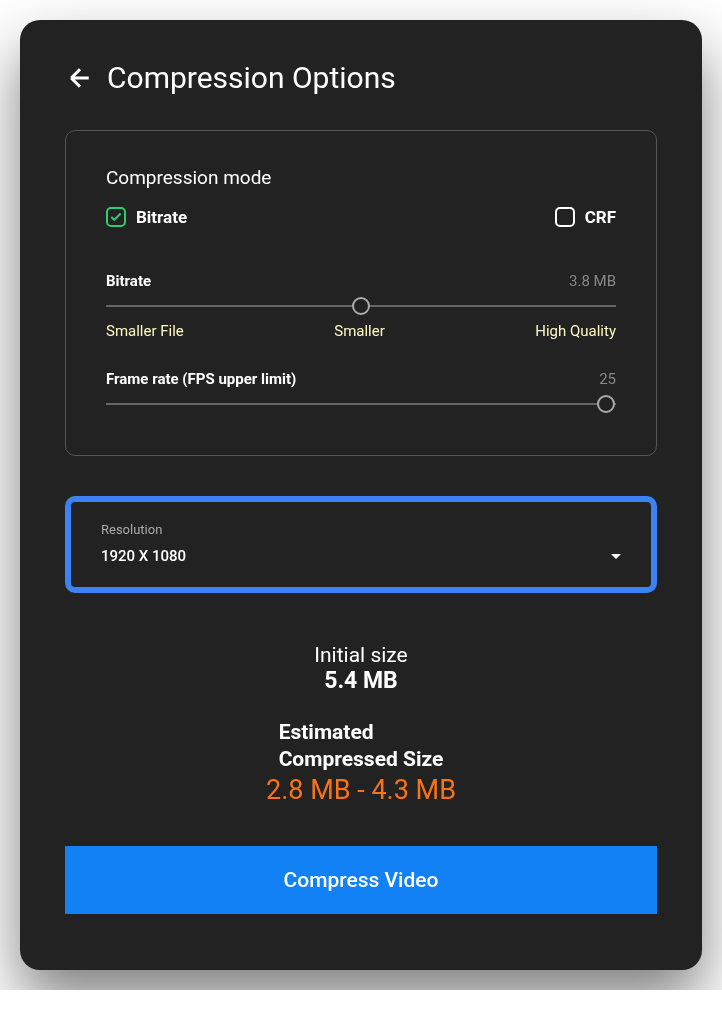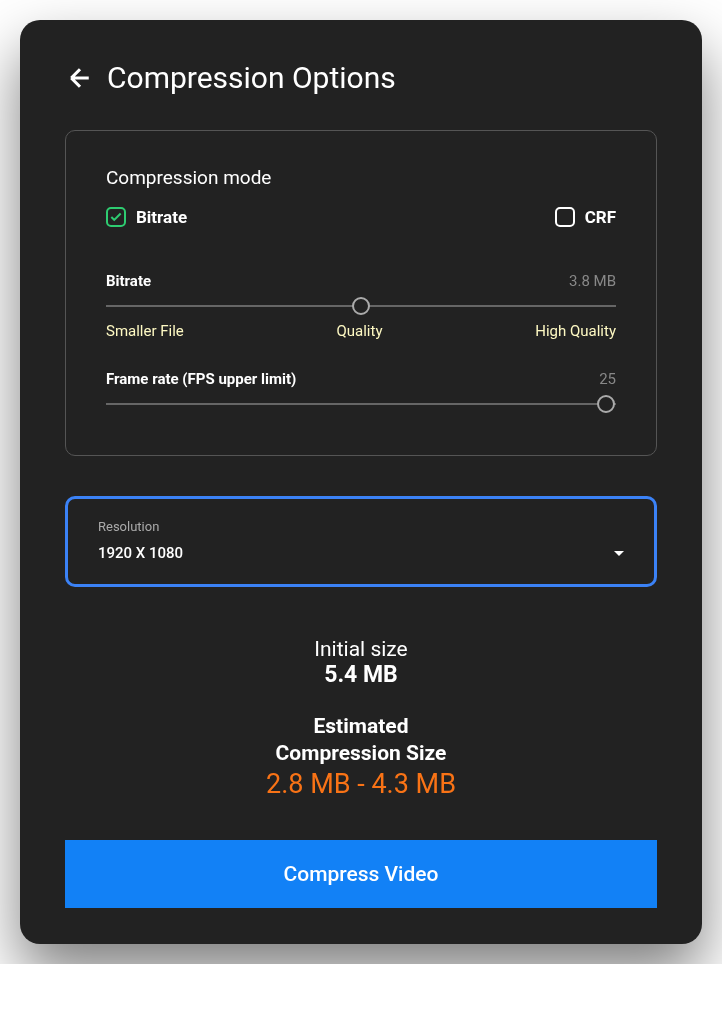--- a/index.html
+++ b/index.html
@@ -12,21 +12,21 @@
       background: #fff;
       display: flex;
       justify-content: center;
       align-items: flex-start;
       padding: 20px;
     }
     .container {
       width: 682px;
       background: #222222;
       border-radius: 20px;
-      padding: 40px 45px 36px 45px;
+      padding: 40px 45px 56px 45px;
       box-shadow: 0 30px 60px rgba(0,0,0,0.5);
     }
     .header {
       display: flex;
       align-items: center;
       gap: 12px;
       margin-bottom: 35px;
     }
     .back-arrow {
       width: 30px;
@@ -118,21 +118,21 @@
       transform: translate(-50%, -50%);
       cursor: pointer;
     }
     .slider-labels {
       display: flex;
       justify-content: space-between;
       color: #fef9c3;
       font-size: 15px;
     }
     .resolution-card {
-      border: 3px solid #3b82f6;
+      border: 6px solid #3b82f6;
       border-radius: 10px;
       padding: 20px 30px 22px 30px;
       margin-bottom: 50px;
     }
     .resolution-label {
       color: #aaa;
       font-size: 13px;
       margin-bottom: 10px;
     }
     .resolution-row {
@@ -163,21 +163,20 @@
     .info-label {
       color: #fff;
       font-size: 21px;
       font-weight: 400;
     }
     .info-label-bold {
       color: #fff;
       font-size: 21px;
       font-weight: 700;
       line-height: 1.3;
-      text-align: center;
     }
     .info-value {
       color: #fff;
       font-size: 23px;
       font-weight: 700;
     }
     .info-value-large {
       color: #f97316;
       font-size: 27px;
       font-weight: 400;
@@ -232,21 +231,21 @@
     <div class="slider-section">
       <div class="slider-header">
         <span class="slider-label">Bitrate</span>
         <span class="slider-value">3.8 MB</span>
       </div>
       <div class="slider-track">
         <div class="slider-thumb" style="left:50%"></div>
       </div>
       <div class="slider-labels">
         <span>Smaller File</span>
-        <span>Quality</span>
+        <span>Smaller</span>
         <span>High Quality</span>
       </div>
     </div>
 
     <div class="slider-section" style="margin-bottom:12px">
       <div class="slider-header">
         <span class="slider-label">Frame rate (FPS upper limit)</span>
         <span class="slider-value">25</span>
       </div>
       <div class="slider-track">
@@ -264,20 +263,20 @@
   </div>
 
   <div class="info-row">
     <span class="info-label">Initial size</span>
     <span class="info-value">5.4 MB</span>
   </div>
 
   <div class="info-row">
     <div>
       <div class="info-label-bold">Estimated</div>
-      <div class="info-label-bold">Compression Size</div>
+      <div class="info-label-bold">Compressed Size</div>
     </div>
     <span class="info-value-large">2.8 MB - 4.3 MB</span>
   </div>
 
   <button class="compress-btn">Compress Video</button>
 
 </div>
 
 </body></html>

